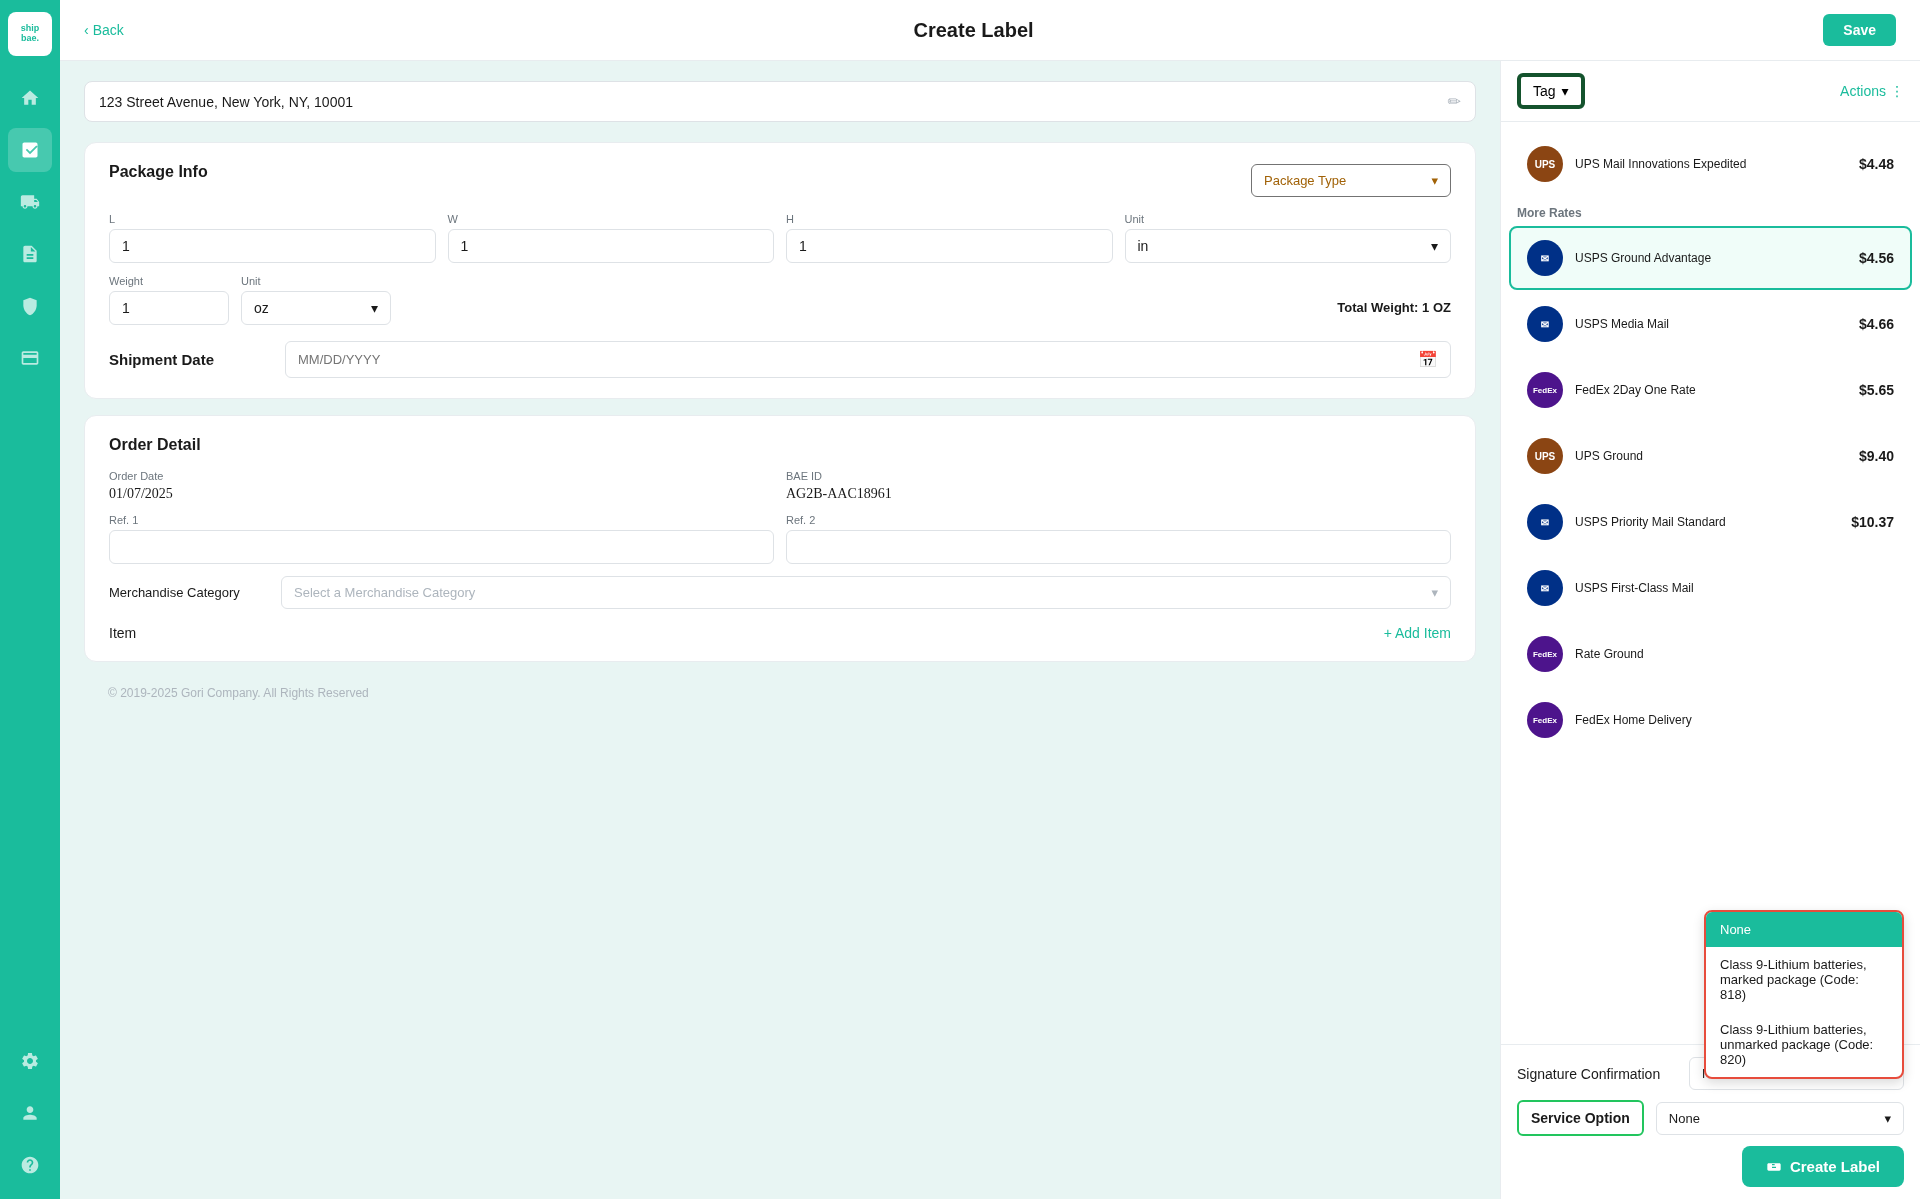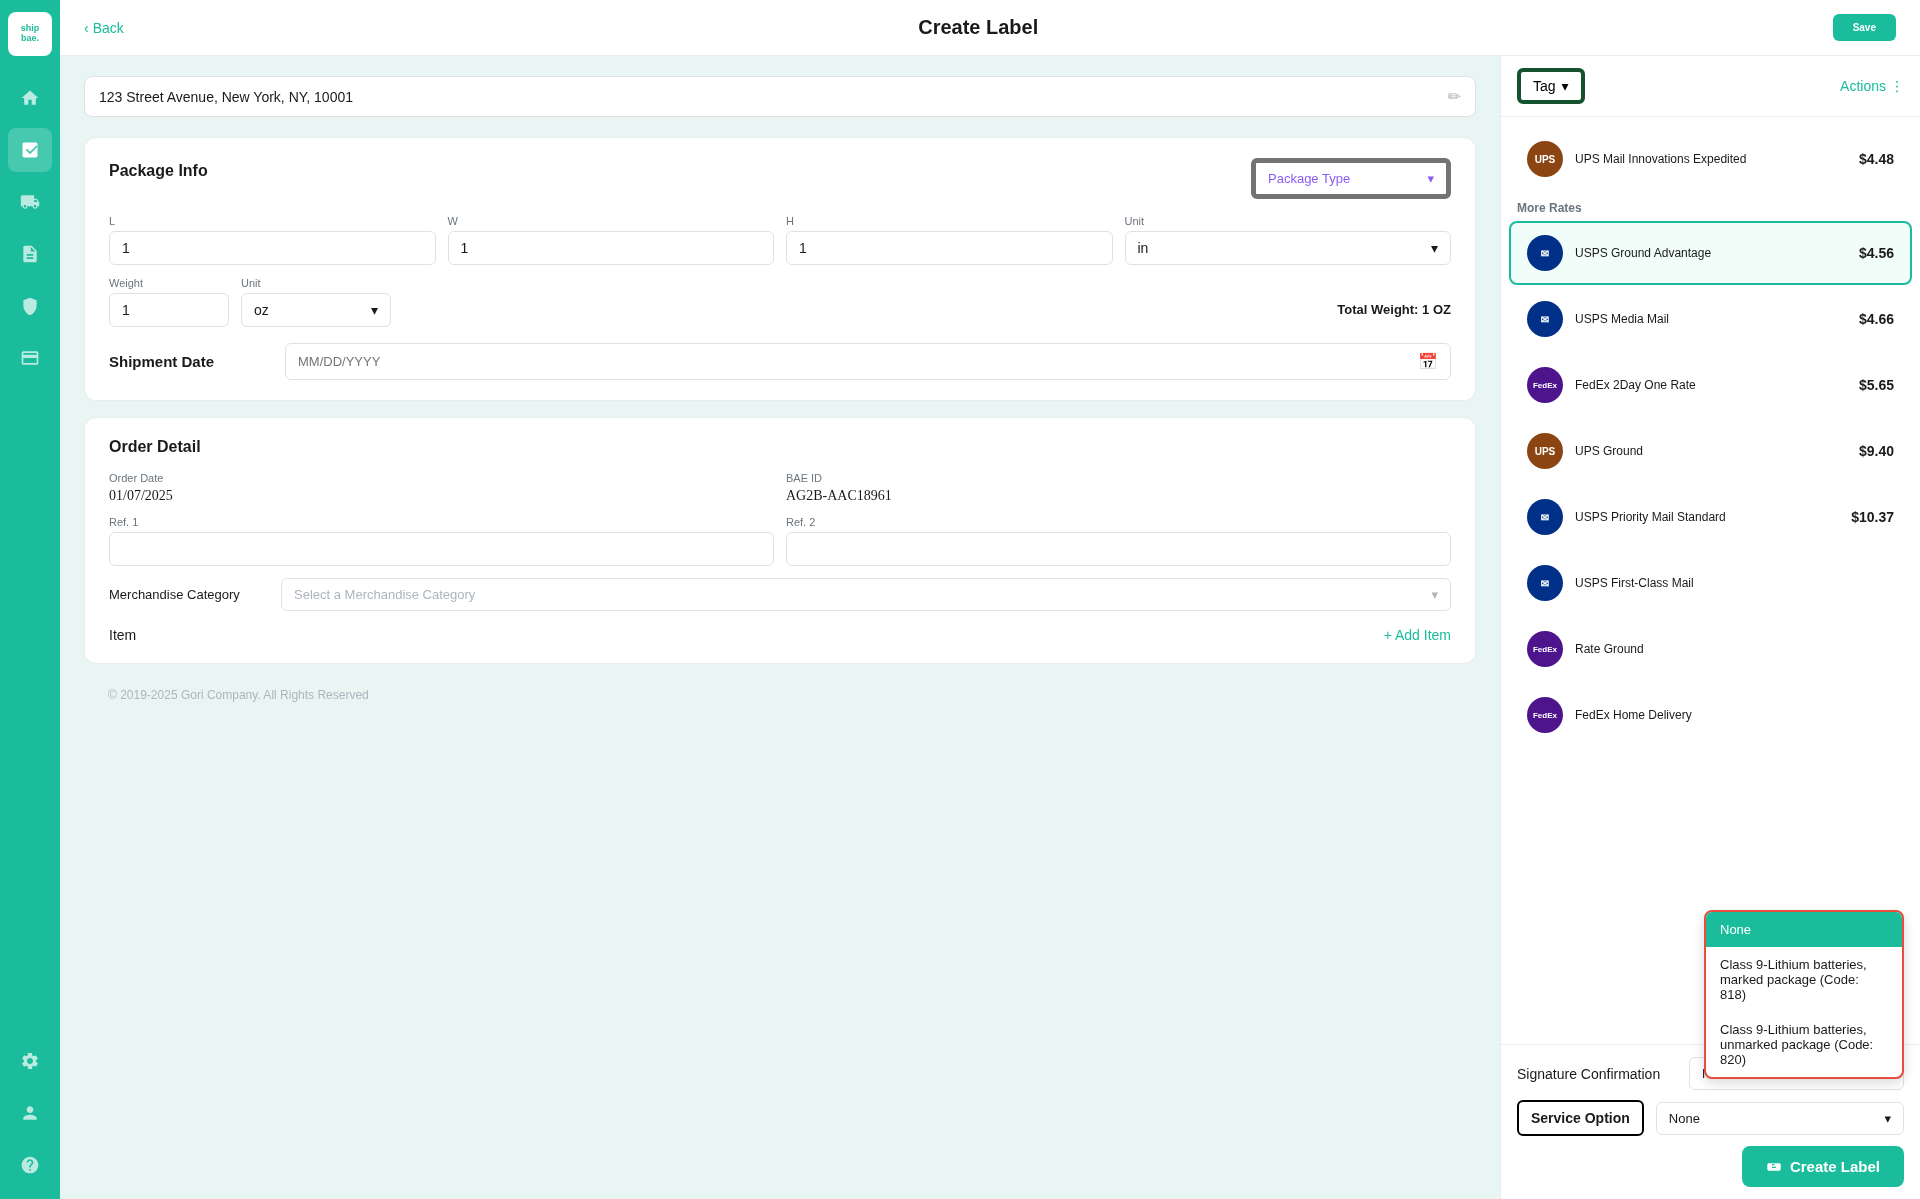--- a/index.html
+++ b/index.html
@@ -74,21 +74,21 @@
       font-size: 20px;
       font-weight: 700;
       color: #1a1a1a;
     }
     .save-btn {
       background: #1abc9c;
       color: white;
       border: none;
       padding: 8px 20px;
       border-radius: 6px;
-      font-size: 10px;
+      font-size: 14px;
       font-weight: 600;
       cursor: pointer;
     }
 
     
     .body-area {
       flex: 1;
       display: flex;
       overflow: hidden;
     }
@@ -120,25 +120,25 @@
     
     .package-header {
       display: flex;
       align-items: center;
       justify-content: space-between;
       margin-bottom: 16px;
     }
     .package-type-select {
       display: flex;
       align-items: center;
-      border: 5px solid #737373;
+      border: 1px solid #737373;
       border-radius: 6px;
       padding: 8px 12px;
       font-size: 13px;
-      color: #8b5cf6;
+      color: #a16207;
       cursor: pointer;
       gap: 6px;
       min-width: 200px;
       justify-content: space-between;
     }
 
     .dimensions-row {
       display: flex;
       gap: 12px;
       margin-bottom: 12px;
@@ -372,21 +372,21 @@
       align-items: center;
       gap: 12px;
     }
     .sig-label, .service-label {
       font-size: 14px;
       color: #1a1a1a;
       font-weight: 500;
       flex: 0 0 160px;
     }
     .service-label-box {
-      border: 2px solid #000000;
+      border: 2px solid #22c55e;
       border-radius: 6px;
       padding: 8px 12px;
       font-size: 14px;
       color: #1a1a1a;
       font-weight: 600;
     }
     .none-select {
       display: flex;
       align-items: center;
       border: 1px solid #dee2e6;

